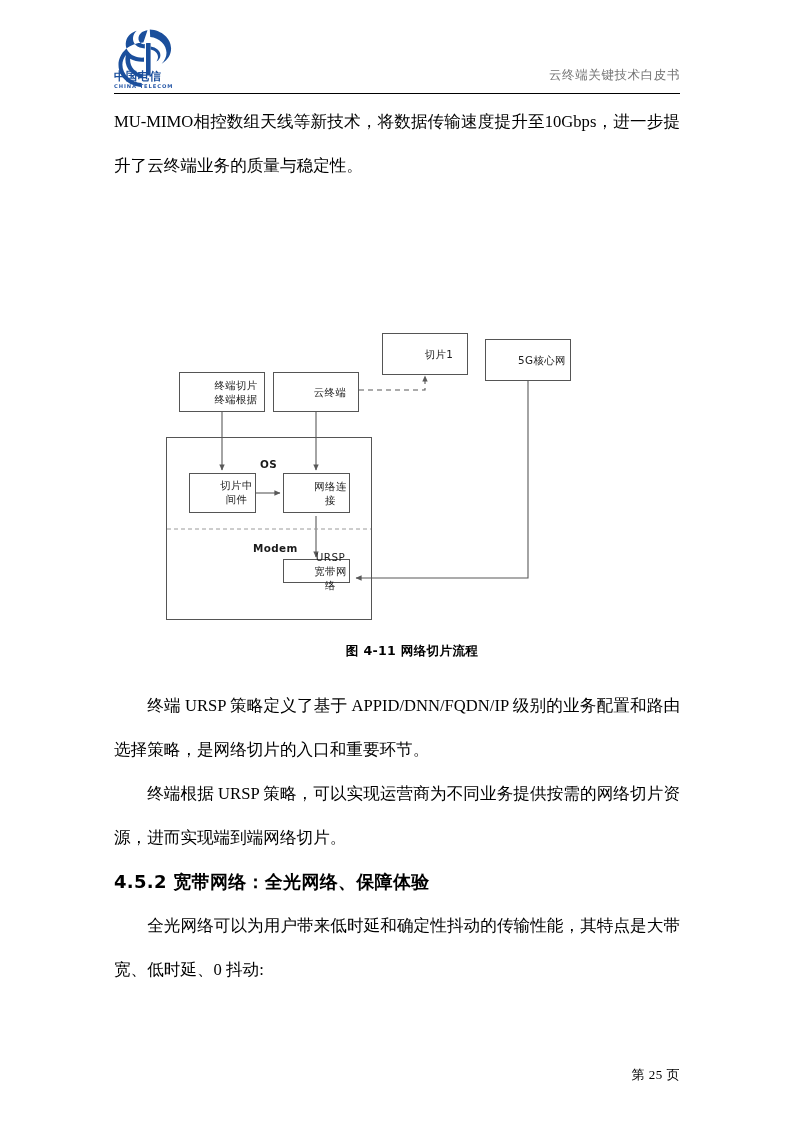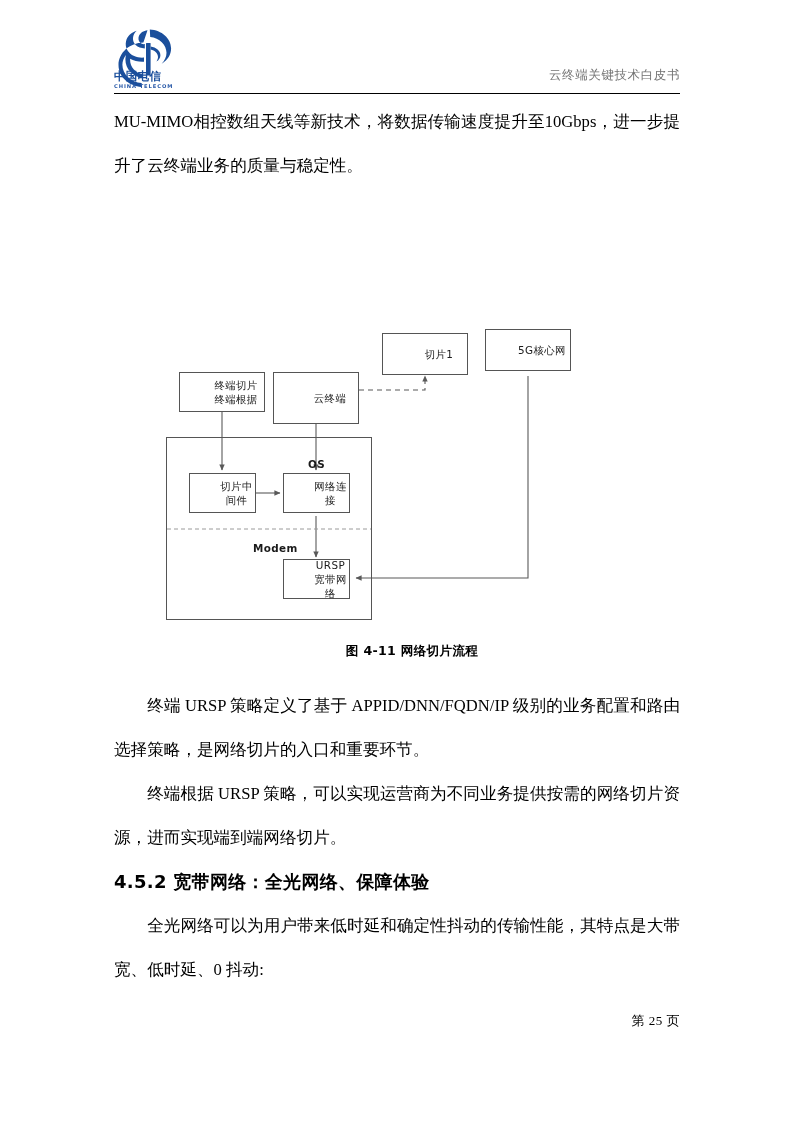--- a/index.html
+++ b/index.html
@@ -142,21 +142,21 @@
     font-weight: bold;
     color: #1a1a1a;
     letter-spacing: 0.4px;
     white-space: nowrap;
   }
 
   
   .footer {
     position: absolute;
     left: 114px;
-    top: 1012px;
+    top: 1066px;
     width: 566px;
     text-align: right;
     font-family: "Liberation Serif", "DejaVu Serif", serif;
     font-size: 13px;
     color: #000000;
     letter-spacing: 0.5px;
   }
 </style>
 </head>
 <body>
@@ -237,48 +237,48 @@
         
         <path d="M53,211 L258,211" stroke="#9a9a9a" stroke-width="1" fill="none" stroke-dasharray="4,3"></path>
       </svg>
 
       <div class="dbox container" style="left:52px; top:119px; width:206px; height:183px;"></div>
 
       <div class="dbox" style="left:268px; top:15px; width:86px; height:42px;">
         <span>切片1</span>
       </div>
 
-      <div class="dbox" style="left:371px; top:11px; width:86px; height:42px;">
+      <div class="dbox" style="left:371px; top:21px; width:86px; height:42px;">
         <span>5G核心网</span>
       </div>
 
       <div class="dbox" style="left:65px; top:54px; width:86px; height:40px;">
         <span>
           <span>终端切片</span><br>
           <span>终端根据</span>
         </span>
       </div>
 
-      <div class="dbox" style="left:159px; top:54px; width:86px; height:52px;">
+      <div class="dbox" style="left:159px; top:54px; width:86px; height:40px;">
         <span>云终端</span>
       </div>
 
-      <div class="dlabel" style="left:146px; top:140px;margin-left:48px;">OS</div>
-
-      <div class="dbox" style="left:75px; top:155px; width:67px; height:40px;">
+      <div class="dlabel" style="left:146px; top:140px;">OS</div>
+
+      <div class="dbox" style="left:75px; top:155px; width:67px; height:40px;font-family:Liberation Mono, monospace;">
         <span>切片中间件</span>
       </div>
 
       <div class="dbox" style="left:169px; top:155px; width:67px; height:40px;">
         <span>网络连接</span>
       </div>
 
       <div class="dlabel" style="left:139px; top:224px;">Modem</div>
 
-      <div class="dbox" style="left:169px; top:241px; width:67px; height:40px;">
+      <div class="dbox" style="left:169px; top:241px; width:67px; height:24px;">
         <span>
           <span>URSP</span><br>
           <span>宽带网络</span>
         </span>
       </div>
 
     </div>
 
     <div class="fig-caption">图 4-11 网络切片流程</div>
   </div>

